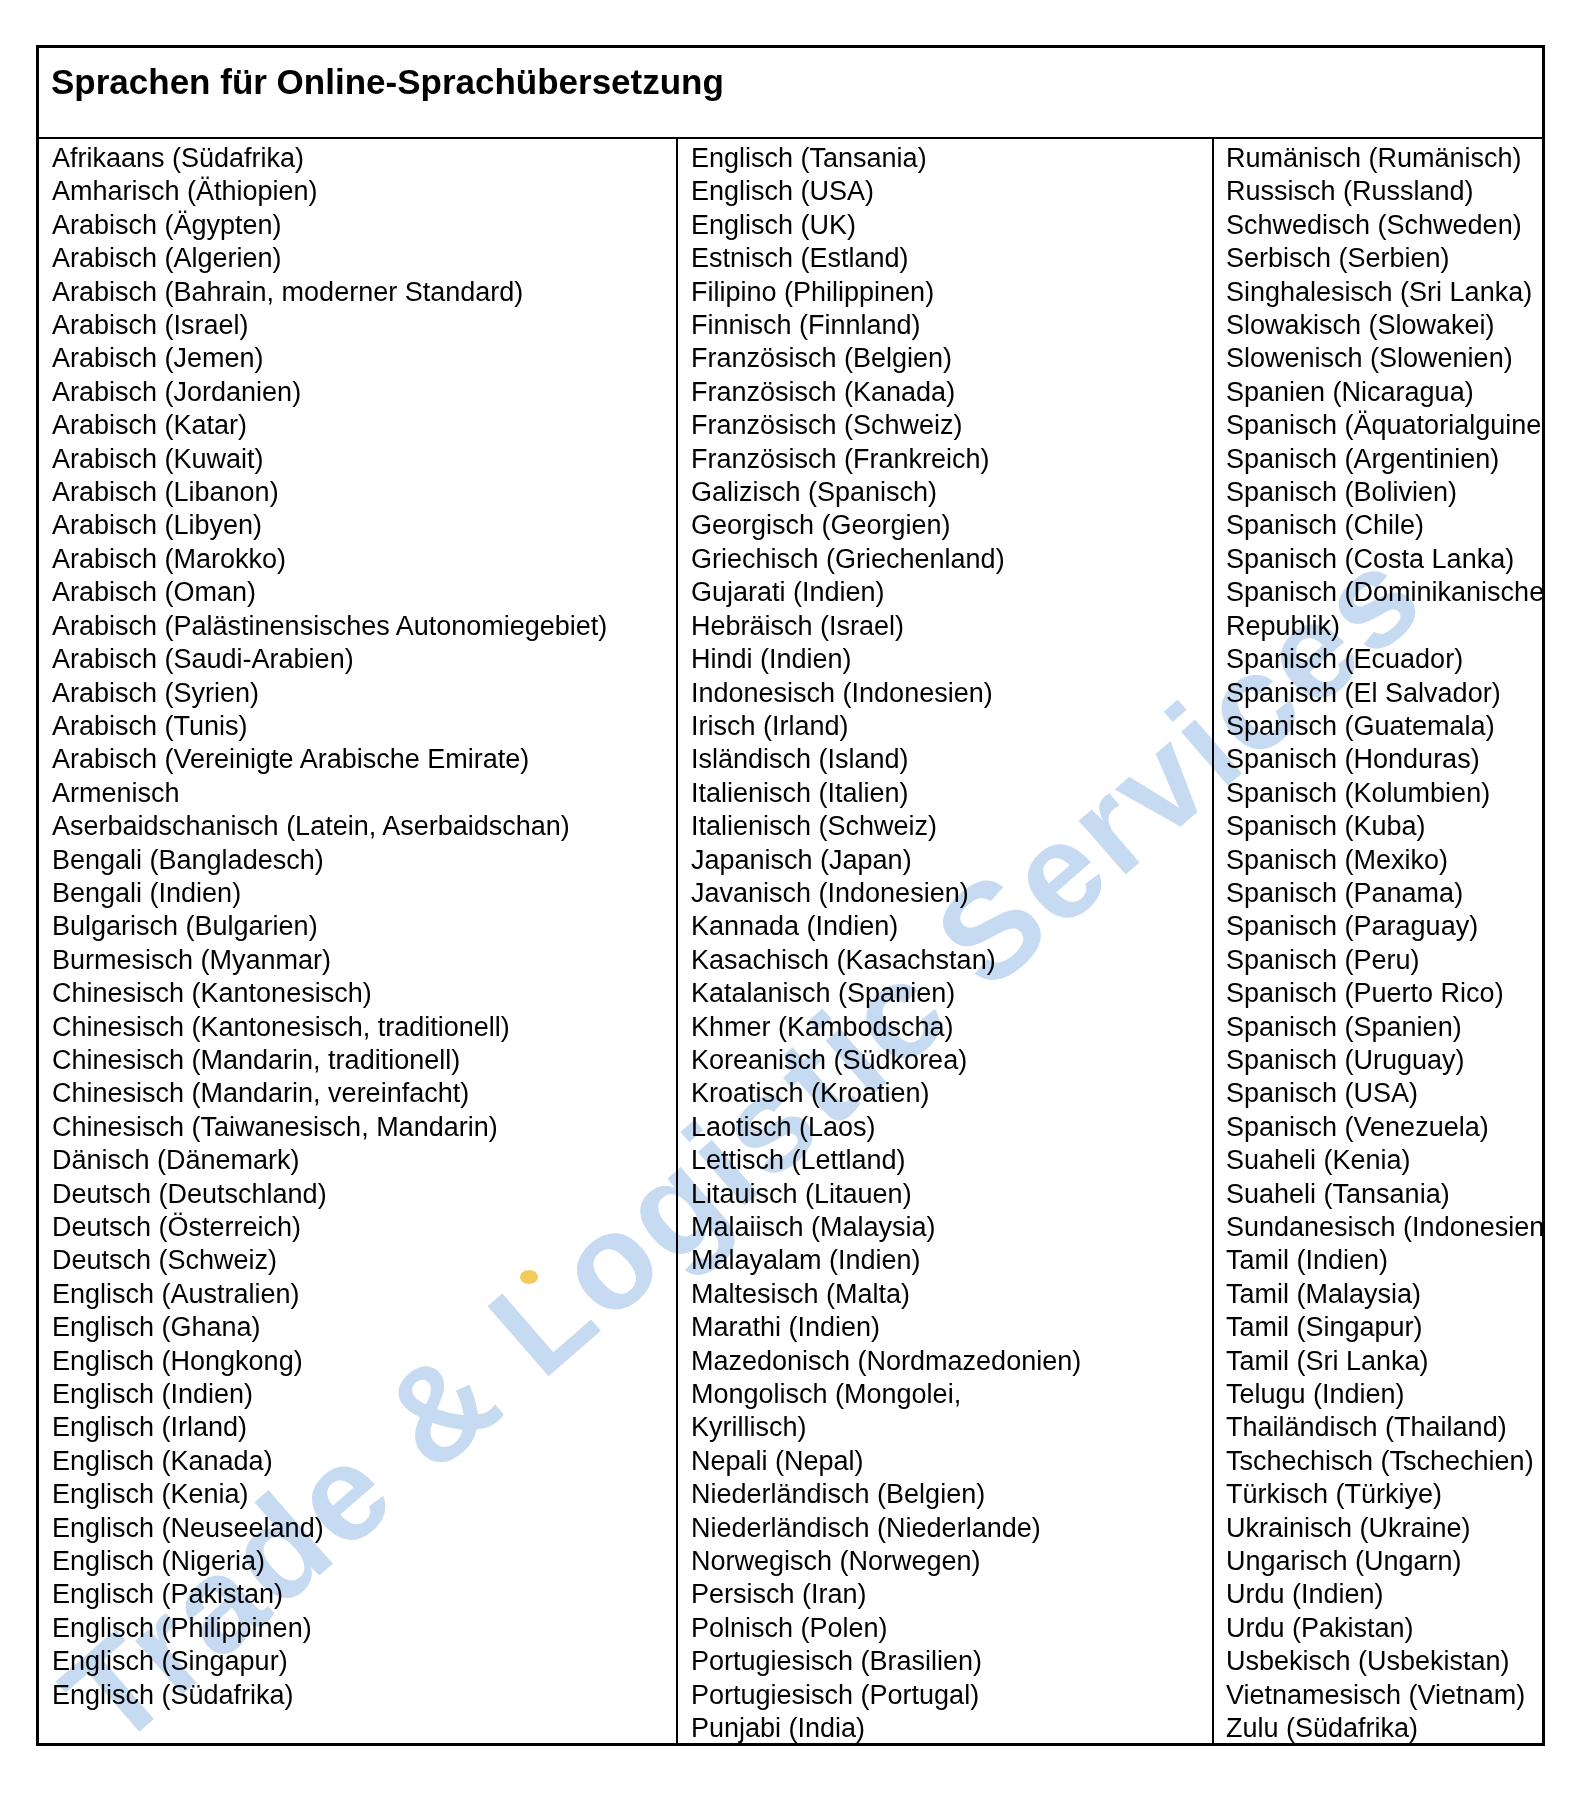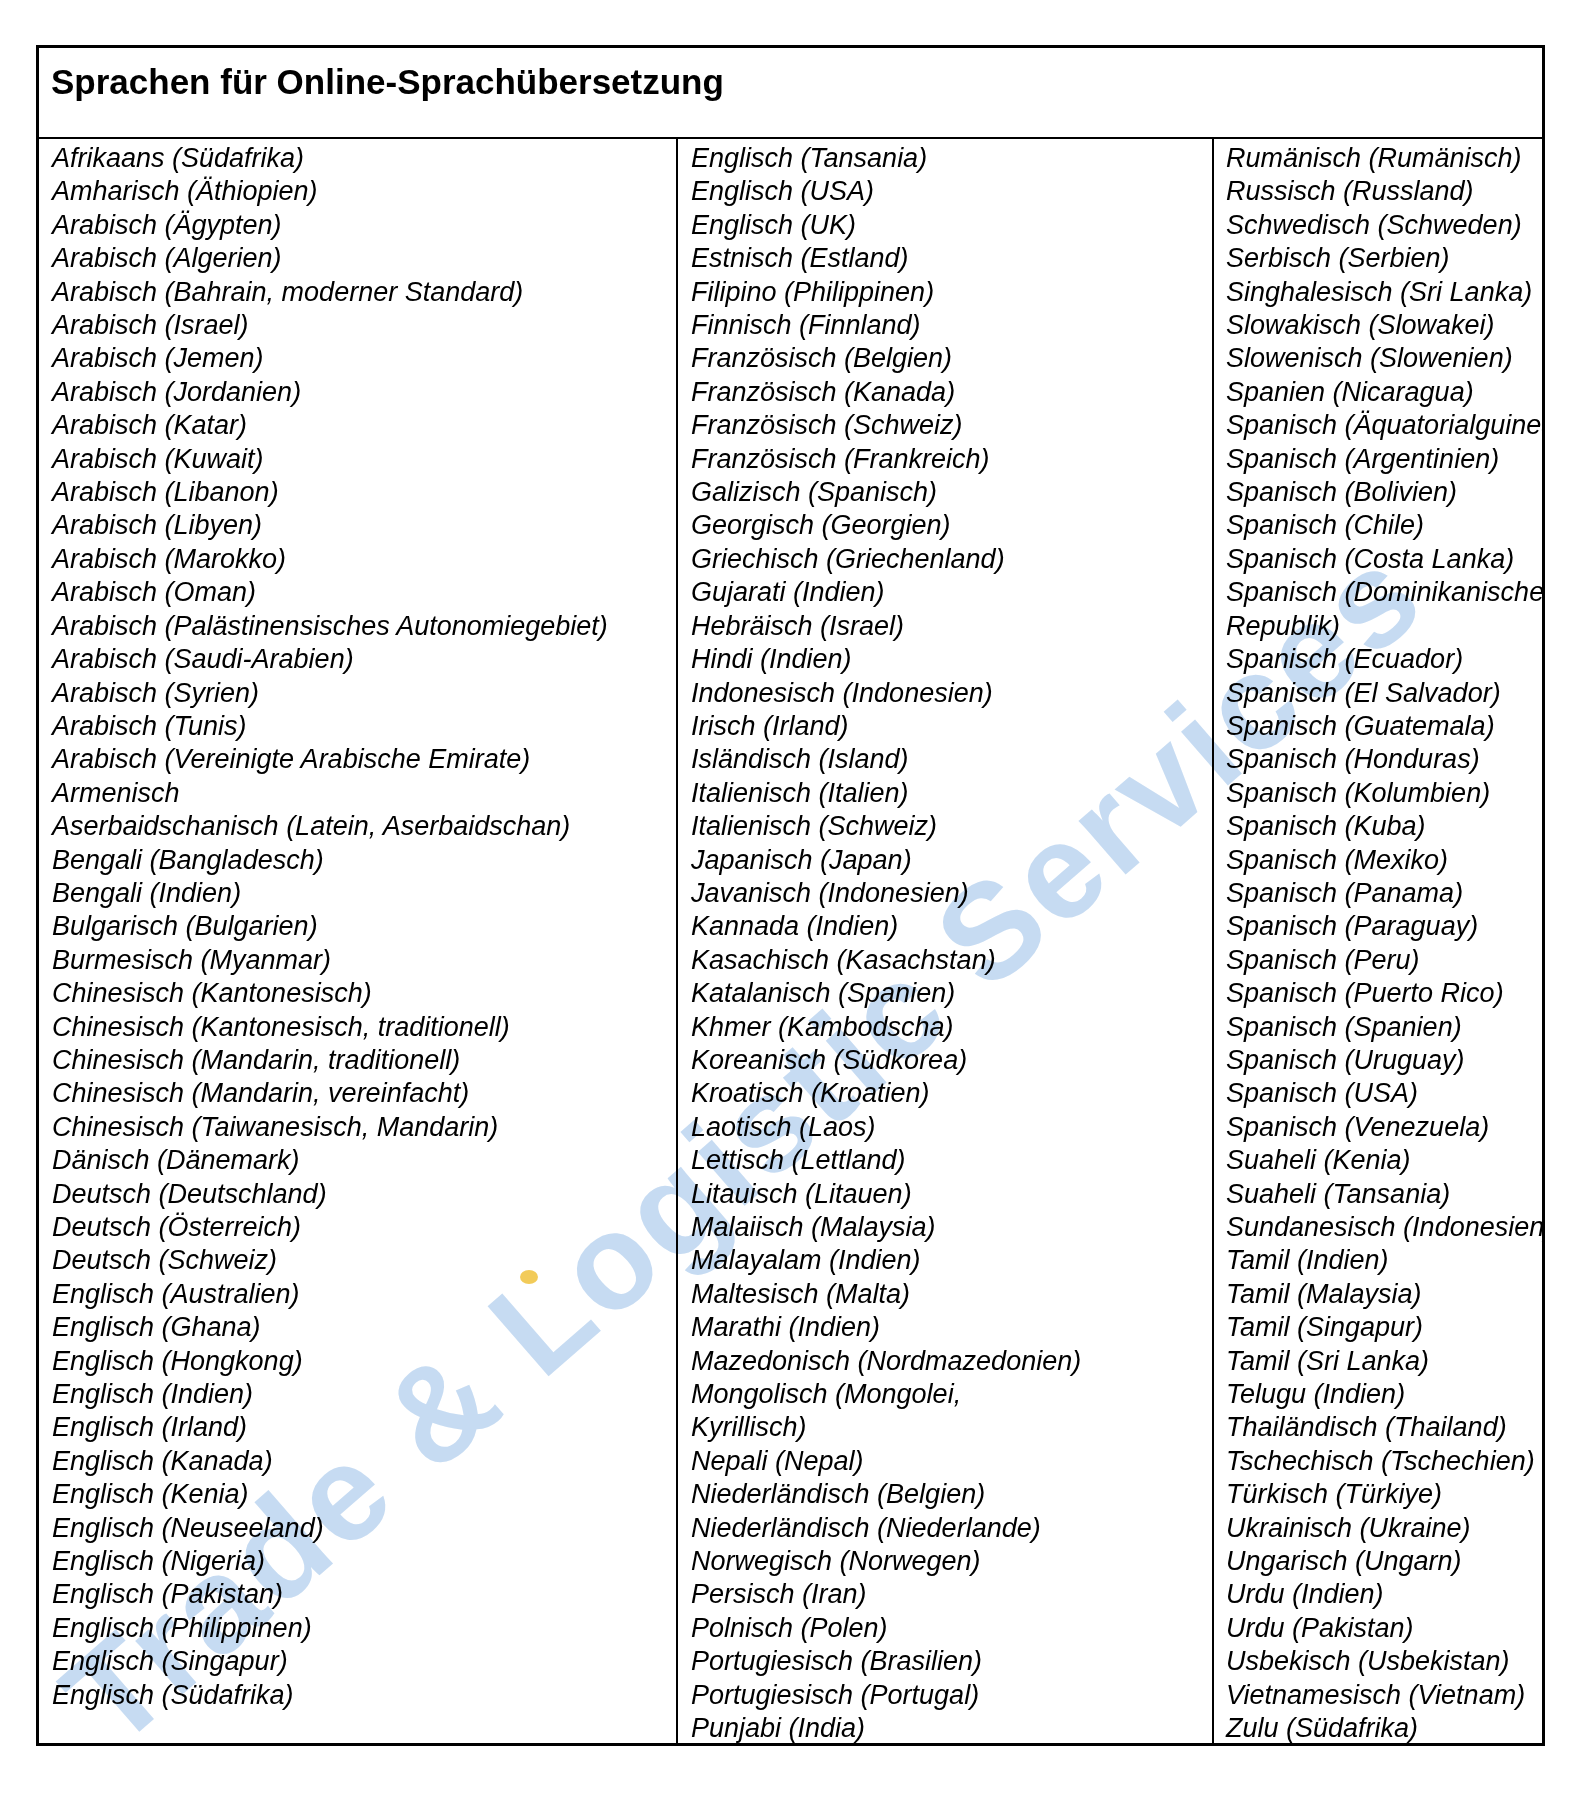--- a/index.html
+++ b/index.html
@@ -59,21 +59,20 @@
     border-bottom: 2px solid #000;
     padding: 12px 14px 33px 12px;
     font-size: 35px;
     line-height: 44px;
     font-weight: bold;
   }
   .body-row {
     flex: 1;
     display: flex;
     min-height: 0;
-    font-style: italic;
   }
   .col {
     box-sizing: border-box;
     padding: 3px 8px 0 13px;
     font-size: 27px;
     line-height: 33.4px;
     overflow: hidden;
   }
   .col-1 { width: 637px; }
   .col-2 { width: 536px; border-left: 2px solid #000; }

